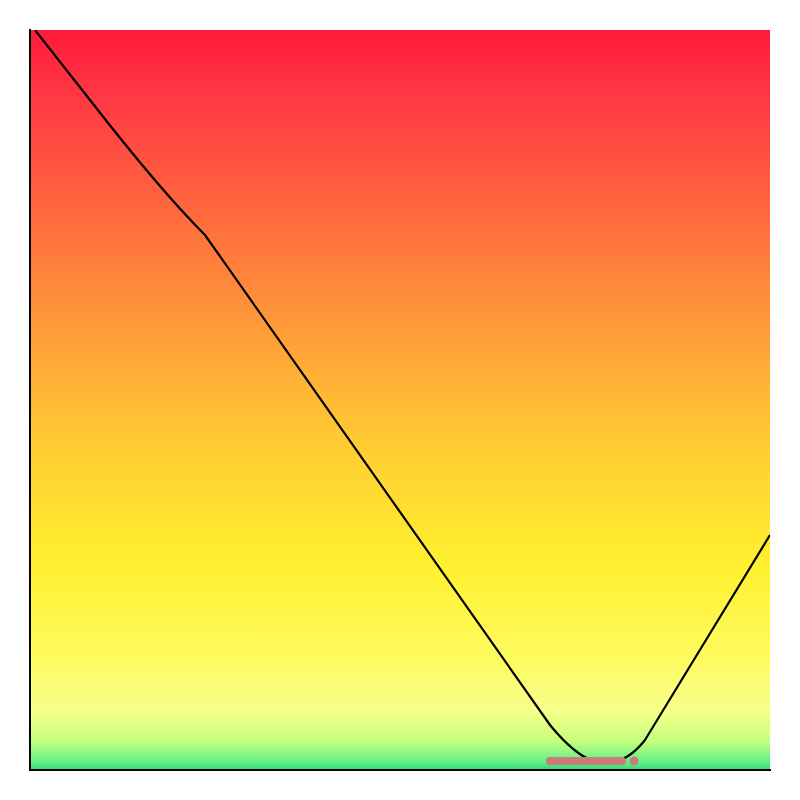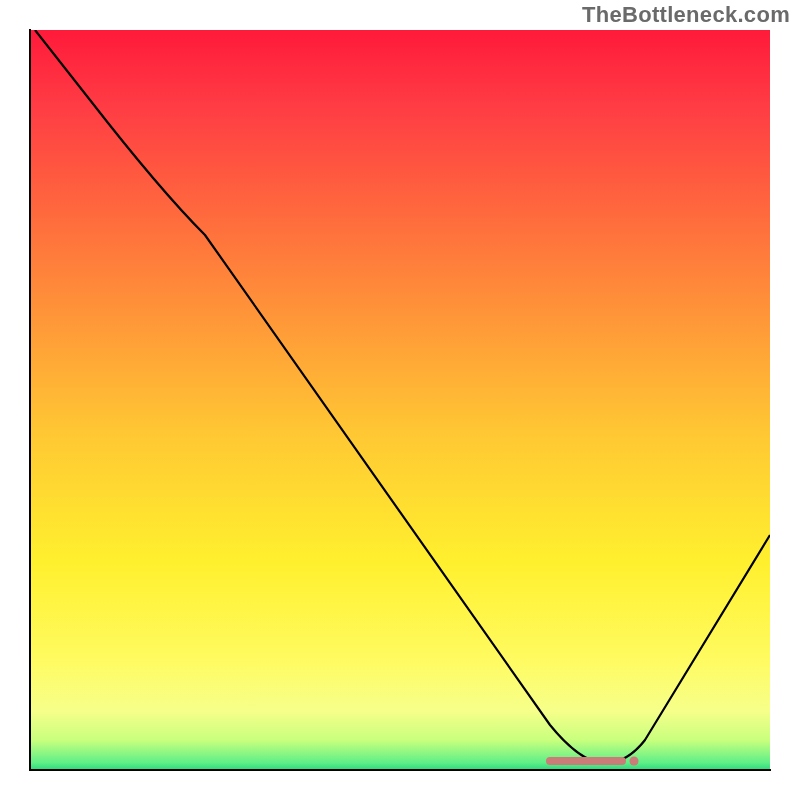--- a/index.html
+++ b/index.html
@@ -59,21 +59,20 @@
     border-left: 2px solid #000;
     border-bottom: 2px solid #000;
     pointer-events: none;
   }
 </style>
 </head>
 <body>
 
 <div class="container">
 
-  <div class="watermark">TheBottleneck.com</div>
 
   <div class="plot-area">
     <div class="gradient-bg"></div>
 
     <svg class="overlay" viewBox="0 0 740 740" preserveAspectRatio="none">
       <path fill="none" stroke="#000" stroke-width="2.2" d="M 5 0
                L 60 70
                Q 130 160 175 205
                L 520 695
                Q 550 732 575 734

